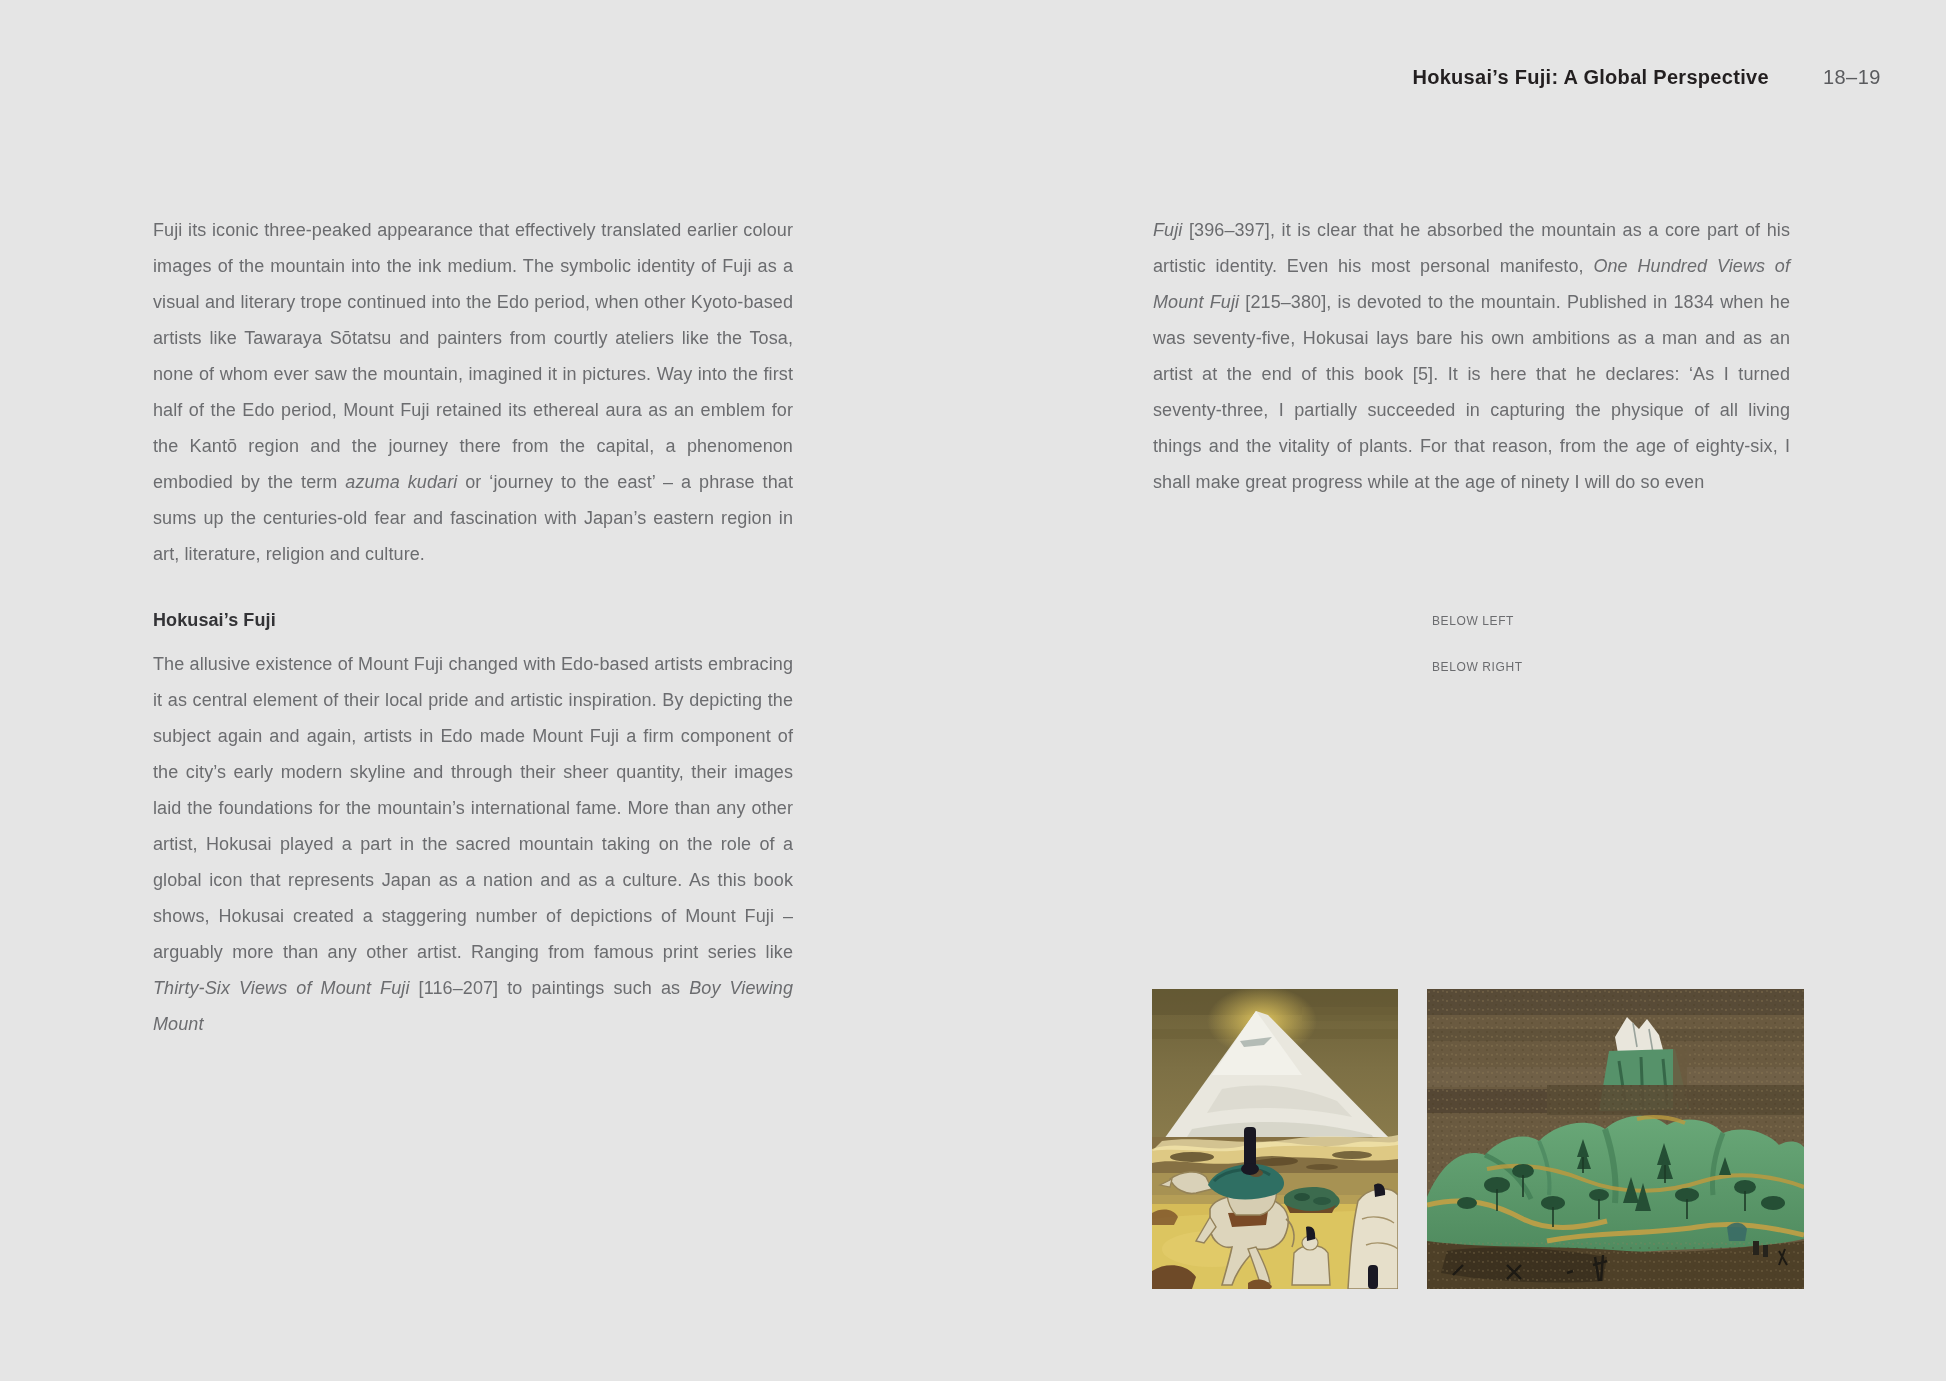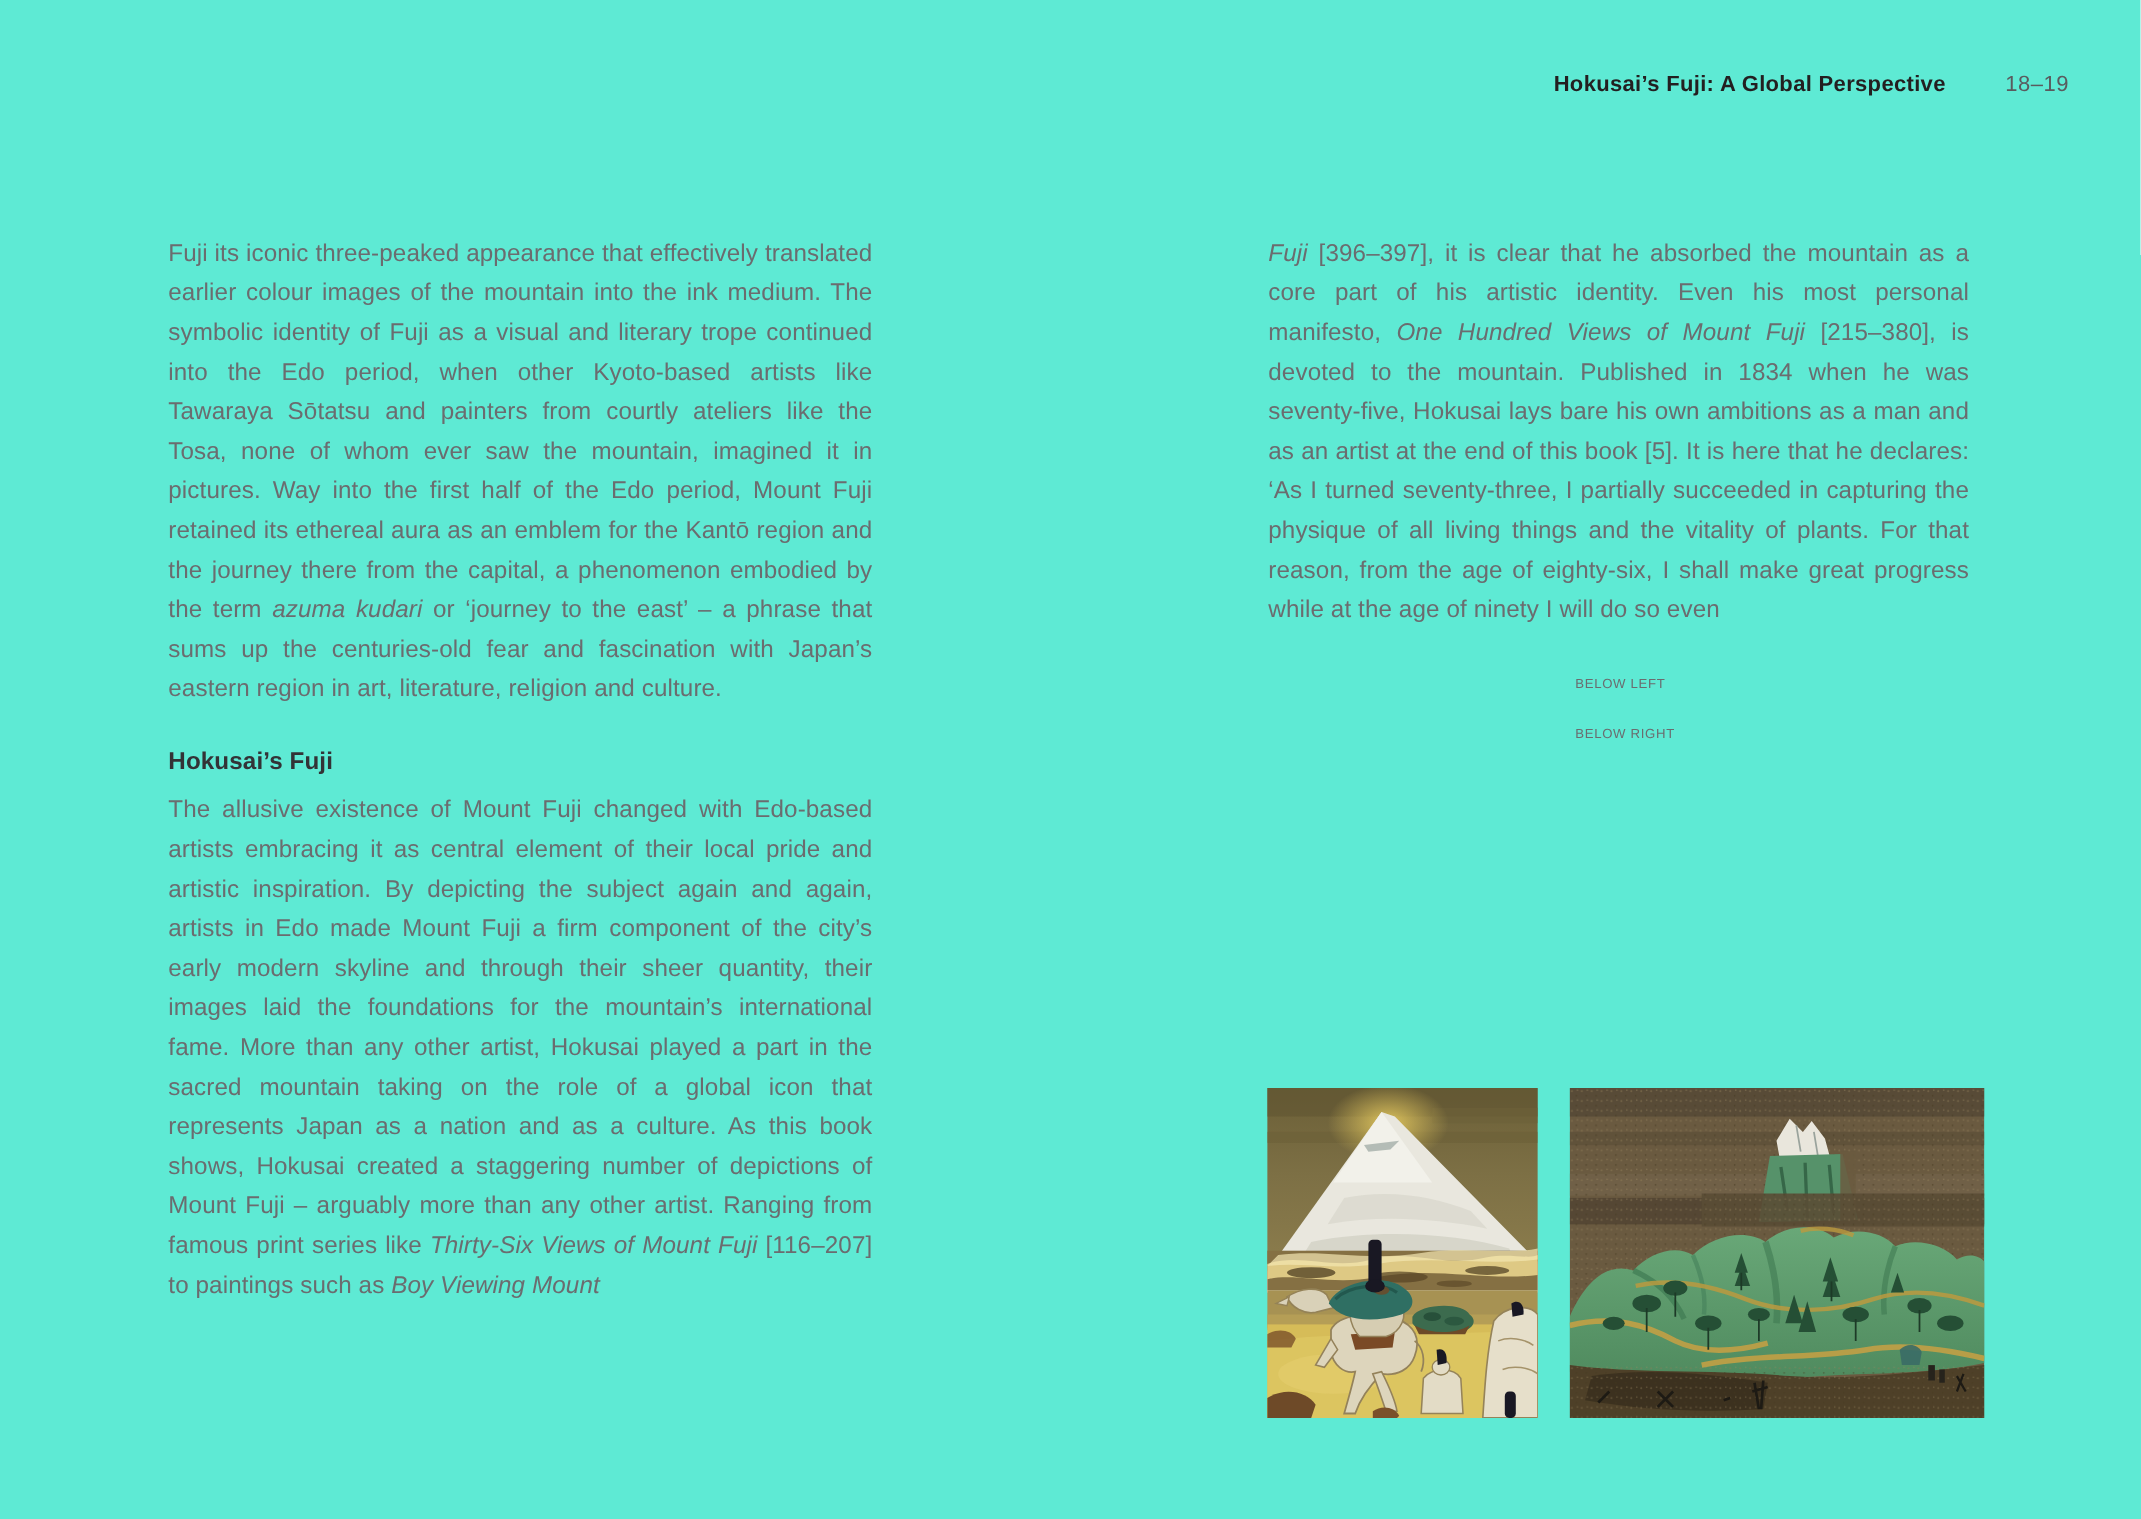--- a/index.html
+++ b/index.html
@@ -1,37 +1,37 @@
 <!DOCTYPE html>
 <html><head>
 <meta charset="utf-8">
 <style>
   html,body{margin:0;padding:0;background:#ffffff;}
   .spread{
     position:relative;
     width:1946px;height:1381px;
-    background:#5eead4;
+    background:#e5e5e5;
     font-family:"Liberation Sans",sans-serif;
     overflow:hidden;
   }
   
   .running-header{
     position:absolute;top:22px;right:65px;
     display:flex;align-items:baseline;gap:54px;
   }
   .running-header .title{
     font-size:20px;font-weight:bold;color:#231f20;letter-spacing:.3px;
   }
   .running-header .folio{
     font-size:20px;color:#5a5b5e;letter-spacing:.5px;margin-top:44px;
   }
   
   .col{
     position:absolute;top:212px;
-    font-size:22px;line-height:36px;color:#6b6c6f;
+    font-size:18px;line-height:36px;color:#6b6c6f;
     text-align:justify;letter-spacing:.1px;
   }
   .col p{margin:0;}
   .col-left{left:153px;width:640px;}
   .col-right{left:1153px;width:637px;}
   .section-heading{
     margin:30px 0 8px 0 !important;
     font-weight:bold;color:#333336;text-align:left;
   }
   

